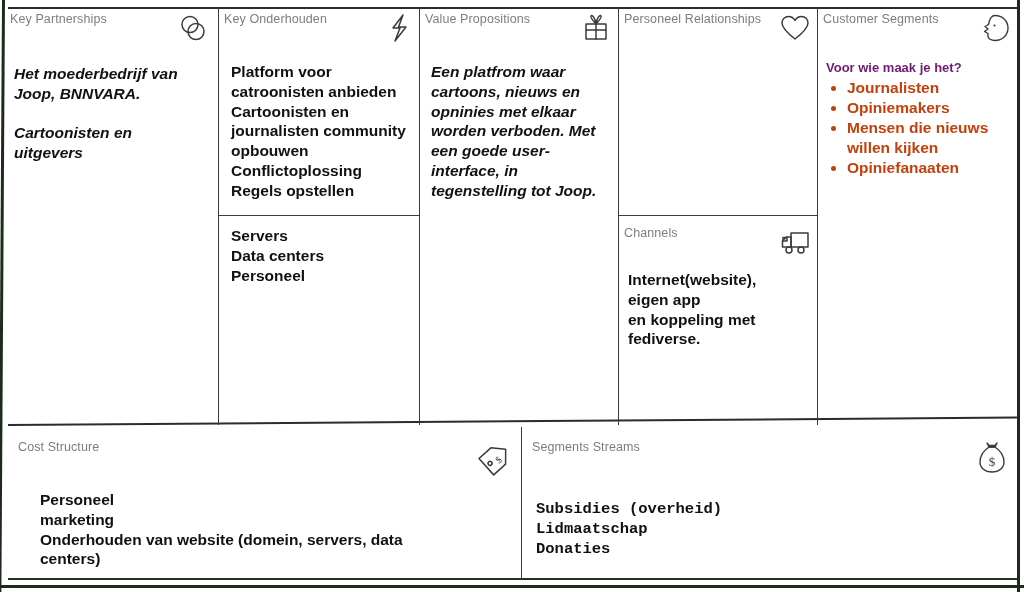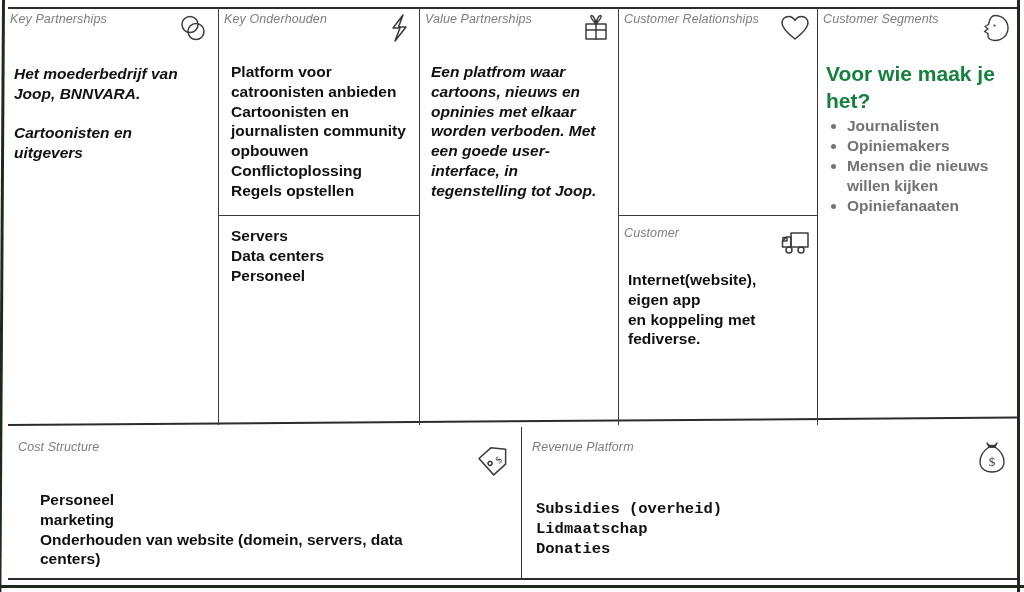--- a/index.html
+++ b/index.html
@@ -58,52 +58,51 @@
     align-items: flex-start;
     justify-content: space-between;
     gap: 6px;
   }
   .cell-title {
     font-size: 12.5px;
     color: #7d7d7d;
     letter-spacing: 0.1px;
     line-height: 1.2;
     white-space: nowrap;
-    font-style: italic;
   }
   .cell-icon {
     flex: 0 0 auto;
     width: 34px;
     height: 32px;
     color: #3b3b3b;
     display: block;
   }
   .cell-icon svg { display: block; width: 100%; height: 100%; }
 
   .cell-body {
     font-size: 15.5px;
     font-weight: bold;
     color: #111111;
     line-height: 1.28;
     white-space: pre-line;
   }
 
   .cell-lead {
-    font-size: 21px;
+    font-size: 13px;
     font-weight: bold;
-    color: #15803d;
+    color: #701a75;
     line-height: 1.3;
     margin: 0 0 1px 0;
   }
   ul.cell-list {
     margin: 0;
     padding-left: 21px;
     font-size: 15.5px;
     font-weight: bold;
-    color: #737373;
+    color: #c2410c;
     line-height: 1.3;
   }
   ul.cell-list li { margin: 0; padding: 0; }
 </style>
 </head>
 <body>
 
 <div id="canvas-root">
 
   <div class="sheet-edge left"></div>
@@ -160,21 +159,21 @@
   </div>
 
   <div class="cell" style="left:224px; top:226px; width:192px; height:190px;">
     <div class="cell-body" style="margin-left:7px;">Servers
 Data centers
 Personeel</div>
   </div>
 
   <div class="cell" style="left:425px; top:12px; width:188px; height:405px;">
     <div class="cell-head">
-      <div class="cell-title">Value Partnerships</div>
+      <div class="cell-title">Value Propositions</div>
       <span class="cell-icon">
         <svg viewBox="0 0 34 32" fill="none" stroke="currentColor" stroke-width="1.5" stroke-linejoin="round" stroke-linecap="round">
           <rect x="7" y="12" width="20" height="15"></rect>
           <path d="M7 18 H27"></path>
           <path d="M17 12 V27"></path>
           <path d="M17 12 C14.5 9, 11 5.5, 12 4 C13 2.6, 16 5, 17 12 Z"></path>
           <path d="M17 12 C19.5 9, 23 5.5, 22 4 C21 2.6, 18 5, 17 12 Z"></path>
         </svg>
       </span>
     </div>
@@ -182,33 +181,33 @@
 cartoons, nieuws en
 opninies met elkaar
 worden verboden. Met
 een goede user-
 interface, in
 tegenstelling tot Joop.</div>
   </div>
 
   <div class="cell" style="left:624px; top:12px; width:188px; height:198px;">
     <div class="cell-head">
-      <div class="cell-title">Customer Relationships</div>
+      <div class="cell-title">Personeel Relationships</div>
       <span class="cell-icon">
         <svg viewBox="0 0 34 32" fill="none" stroke="currentColor" stroke-width="1.5" stroke-linejoin="round" stroke-linecap="round">
           <path d="M17 27 C8 20, 4 15.5, 4 11 C4 7, 7 4.5, 10.5 4.5 C13.2 4.5, 15.6 6, 17 8.4
                    C18.4 6, 20.8 4.5, 23.5 4.5 C27 4.5, 30 7, 30 11 C30 15.5, 26 20, 17 27 Z"></path>
         </svg>
       </span>
     </div>
   </div>
 
   <div class="cell" style="left:624px; top:226px; width:188px; height:190px;">
     <div class="cell-head">
-      <div class="cell-title">Customer</div>
+      <div class="cell-title">Channels</div>
       <span class="cell-icon">
         <svg viewBox="0 0 34 32" fill="none" stroke="currentColor" stroke-width="1.5" stroke-linejoin="round" stroke-linecap="round">
           <rect x="13" y="7" width="17" height="14"></rect>
           <path d="M13 11 H8.5 L4.5 15 V21 H13 Z"></path>
           <path d="M5 11.5 H9 V15 H5 Z"></path>
           <circle cx="11" cy="24" r="3"></circle>
           <circle cx="23" cy="24" r="3"></circle>
         </svg>
       </span>
     </div>
@@ -255,21 +254,21 @@
       </span>
     </div>
     <div class="cell-body" style="margin-top:14px; margin-left:22px;">Personeel
 marketing
 Onderhouden van website (domein, servers, data
 centers)</div>
   </div>
 
   <div class="cell" style="left:532px; top:440px; width:478px; height:135px;">
     <div class="cell-head">
-      <div class="cell-title">Revenue Platform</div>
+      <div class="cell-title">Segments Streams</div>
       <span class="cell-icon" style="width:36px;height:36px;">
         <svg viewBox="0 0 36 36" fill="none" stroke="currentColor" stroke-width="1.4" stroke-linejoin="round" stroke-linecap="round">
           <path d="M13 3 L15 7 H21 L23 3 L21 5.5 H15 Z"></path>
           <path d="M15 7 C10 10.5, 6 16, 6 22 C6 28, 11 32, 18 32 C25 32, 30 28, 30 22
                    C30 16, 26 10.5, 21 7 Z"></path>
           <text x="18" y="26" text-anchor="middle" font-family="'Liberation Serif', serif" font-size="13" fill="currentColor" stroke="none">$</text>
         </svg>
       </span>
     </div>
     <div class="cell-body" style="margin-top:24px; margin-left:4px;font-family:Liberation Mono, monospace;">Subsidies (overheid)

